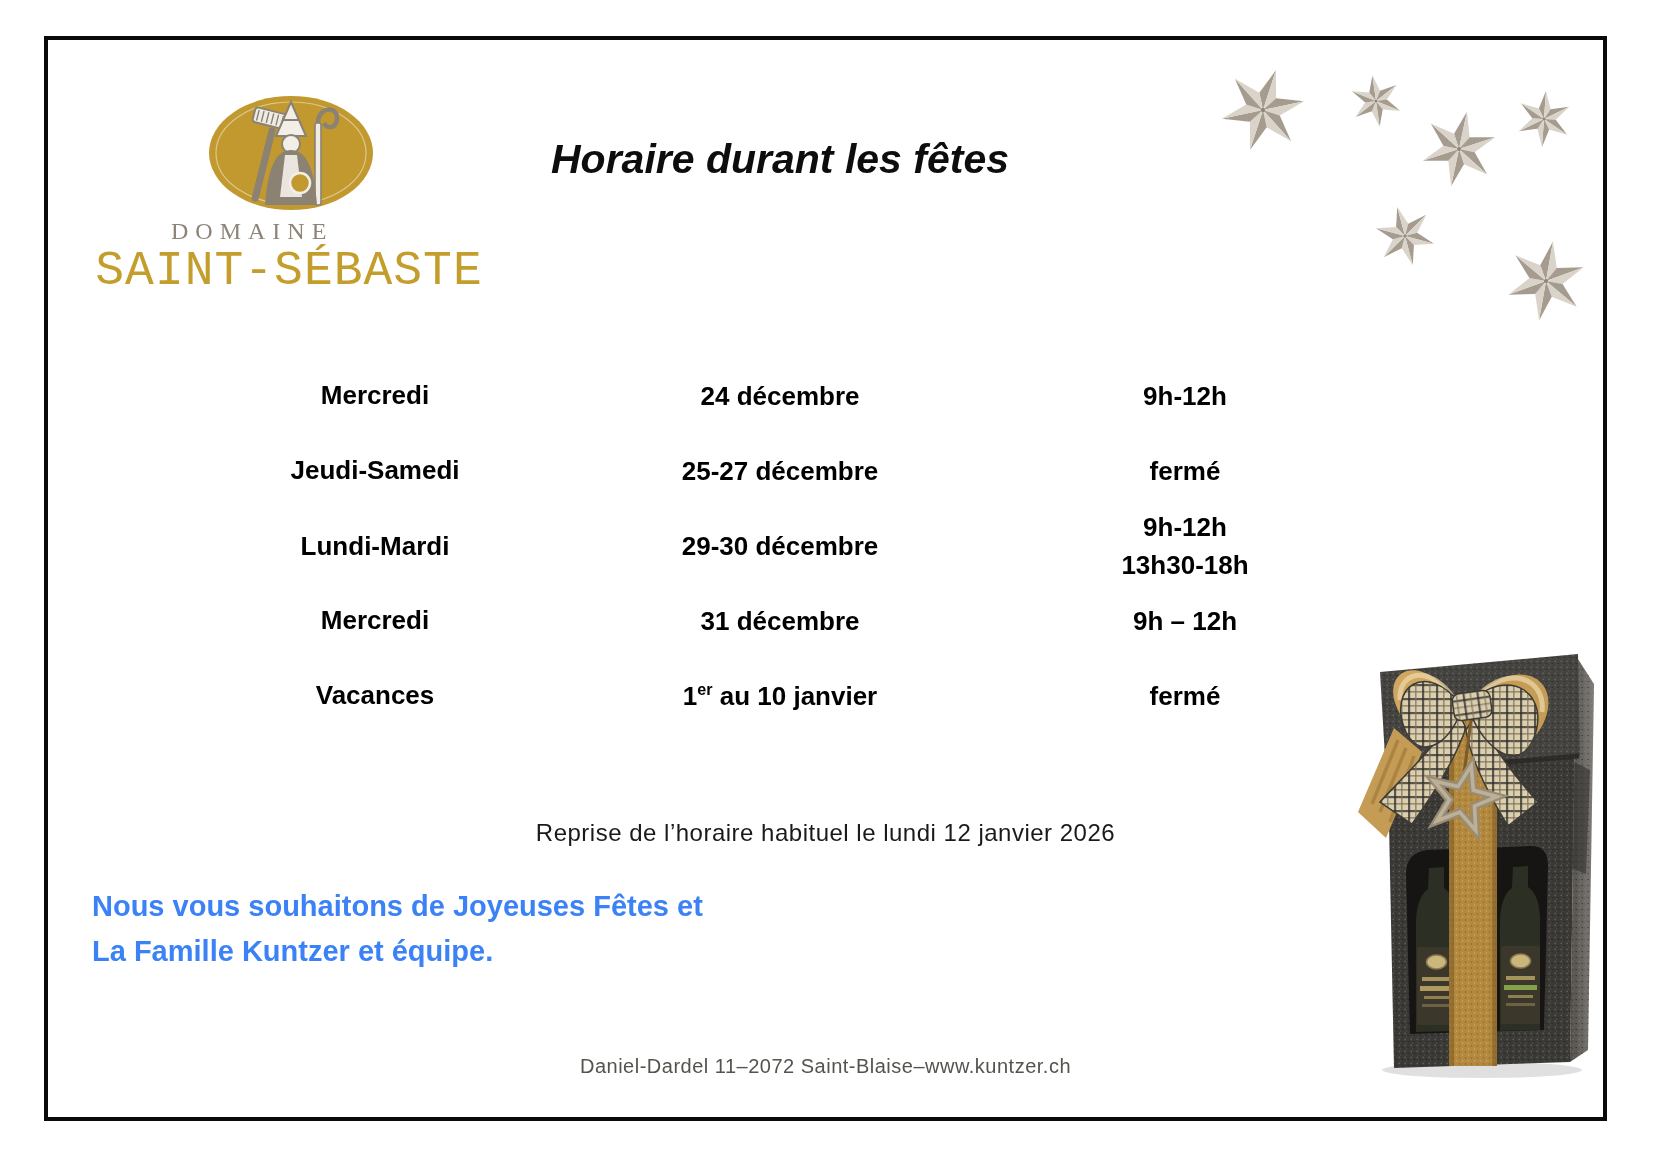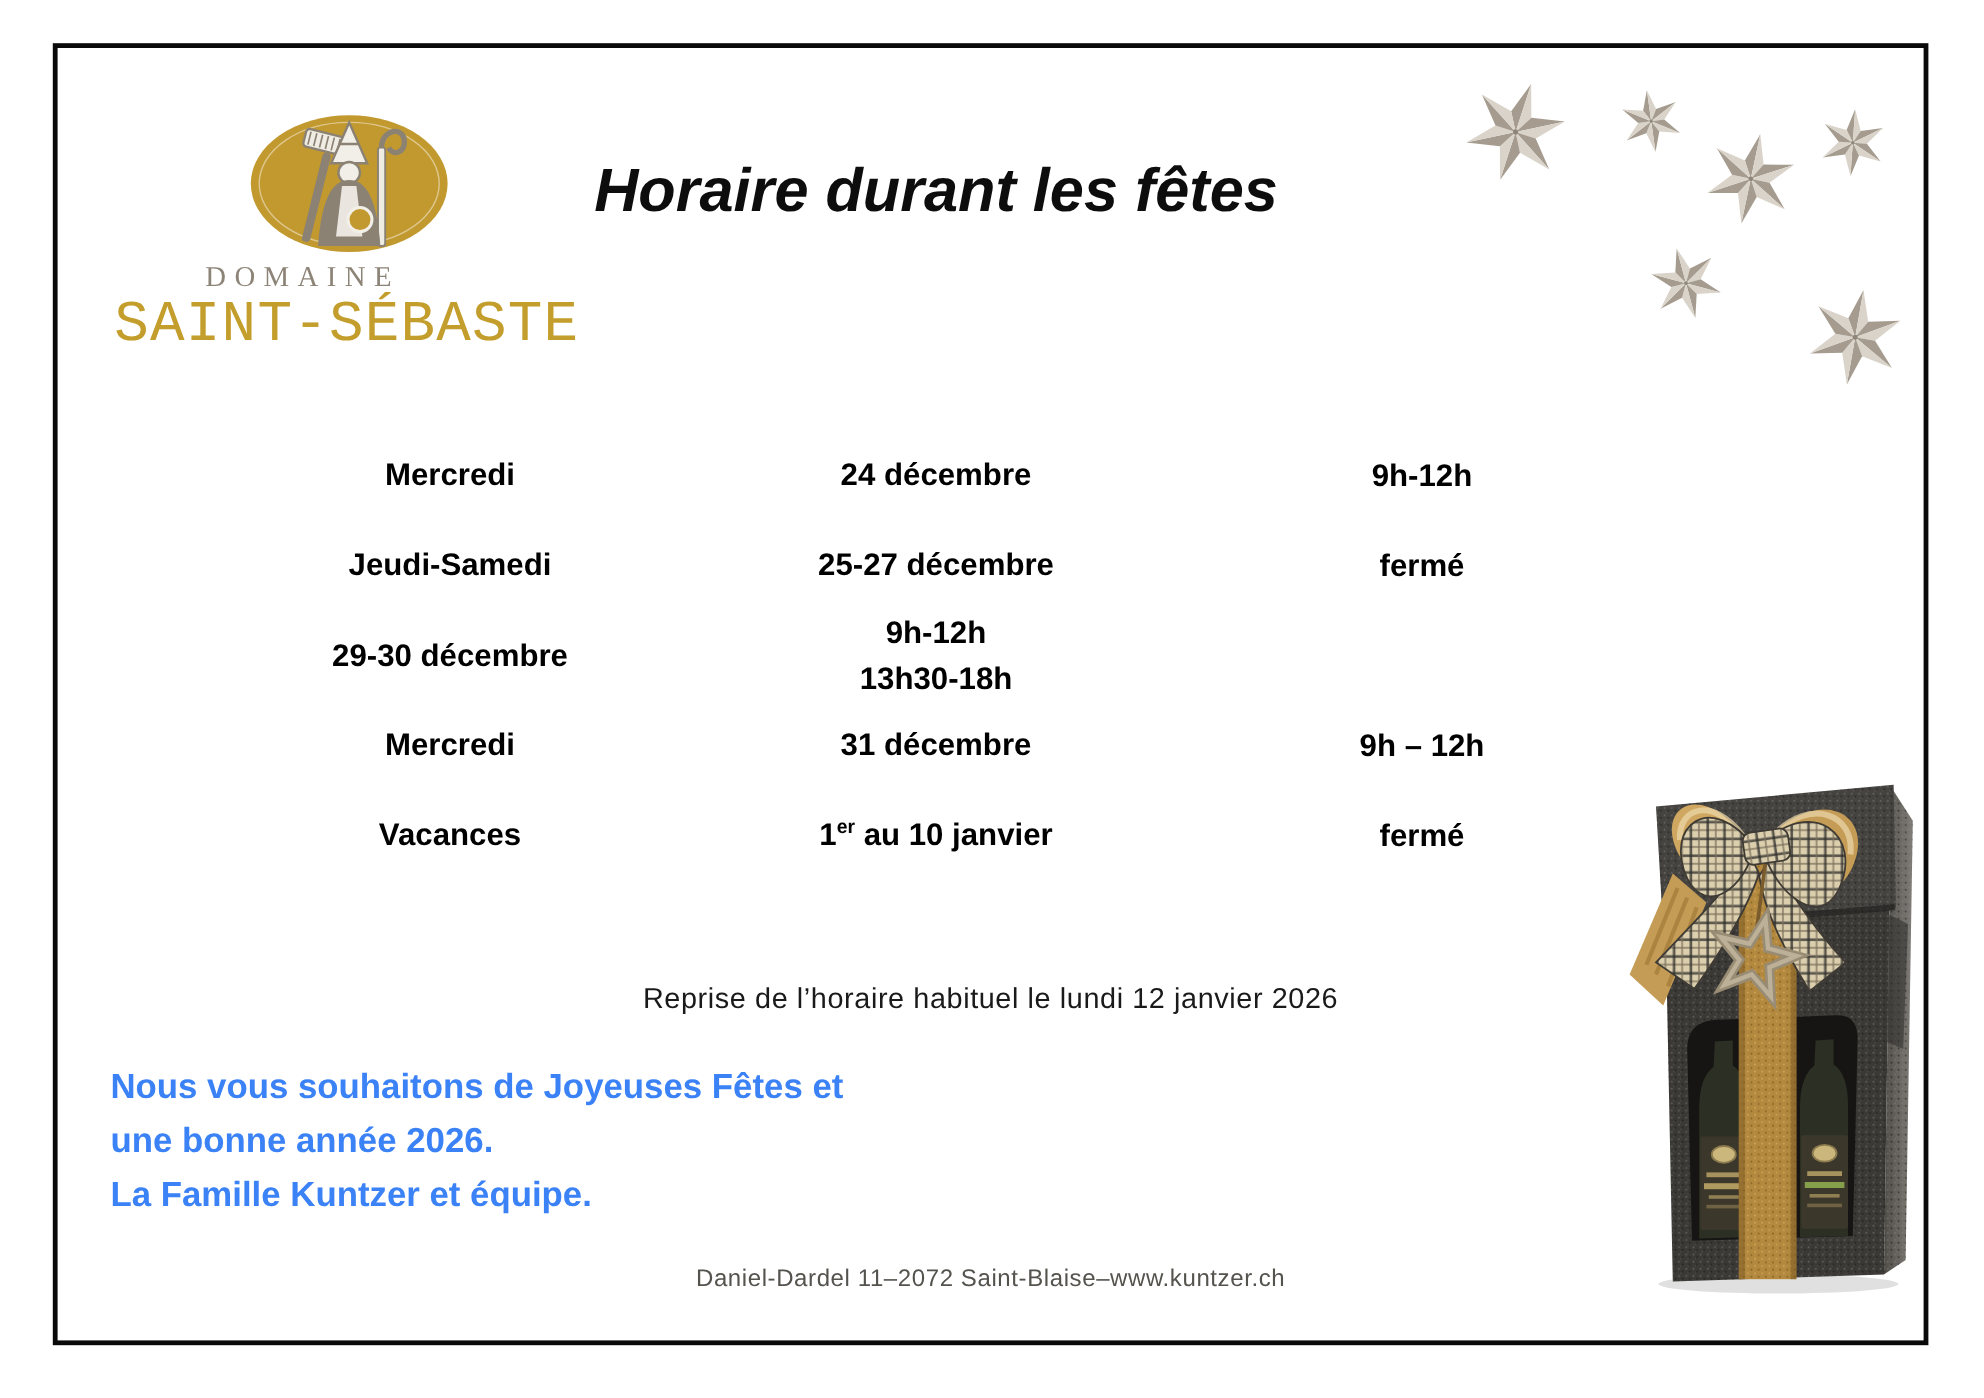--- a/index.html
+++ b/index.html
@@ -21,21 +21,21 @@
     color:#8d8478;
   }
   .brand-name {
     left:49px; top:244px; width:480px; text-align:center;
     font-family:Liberation Mono, monospace; font-size:48px; letter-spacing:1px;
     color:#c49e2c; white-space:nowrap;
   }
   
   .title {
     left:430px; top:130px; width:700px; text-align:center;
-    font-size:51px; font-weight:bold; font-style:italic; line-height:58px;
+    font-size:41px; font-weight:bold; font-style:italic; line-height:58px;
     color:#0d0d0d;
   }
   
   .stars { left:1170px; top:45px; width:440px; height:290px; }
   
   .schedule { left:250px; top:358px; width:1060px; }
   .srow {
     display:grid; grid-template-columns:250px 560px 250px; height:75px;
     align-items:center; font-size:26px; font-weight:bold;
   }
@@ -134,20 +134,21 @@
     </div>
     <div class="srow">
       <div class="cell">Jeudi-Samedi</div>
       <div class="cell"><span>25-27 décembre</span><sup></sup><span></span></div>
       <div class="cell hours2line">
           <div>fermé</div>
           <div></div>
         </div>
     </div>
     <div class="srow">
+      <div class="cell">Lundi-Mardi</div>
       <div class="cell"><span>29-30 décembre</span><sup></sup><span></span></div>
       <div class="cell hours2line">
           <div>9h-12h</div>
           <div>13h30-18h</div>
         </div>
     </div>
     <div class="srow">
       <div class="cell">Mercredi</div>
       <div class="cell"><span>31 décembre</span><sup></sup><span></span></div>
       <div class="cell hours2line">
@@ -161,21 +162,20 @@
       <div class="cell hours2line">
           <div>fermé</div>
           <div></div>
         </div>
     </div>
   </div>
   <div class="abs note">Reprise de l’horaire habituel le lundi 12 janvier 2026</div>
 
   <div class="abs message">
     <div>Nous vous souhaitons de Joyeuses Fêtes et</div>
-    <div>une bonne année 2026.</div>
     <div>La Famille Kuntzer et équipe.</div>
   </div>
 
   <div class="abs footer">
     <span>Daniel-Dardel 11</span>
     <span>–</span>
     <span>2072 Saint-Blaise</span>
     <span>–</span>
     <span>www.kuntzer.ch</span>
   </div>

